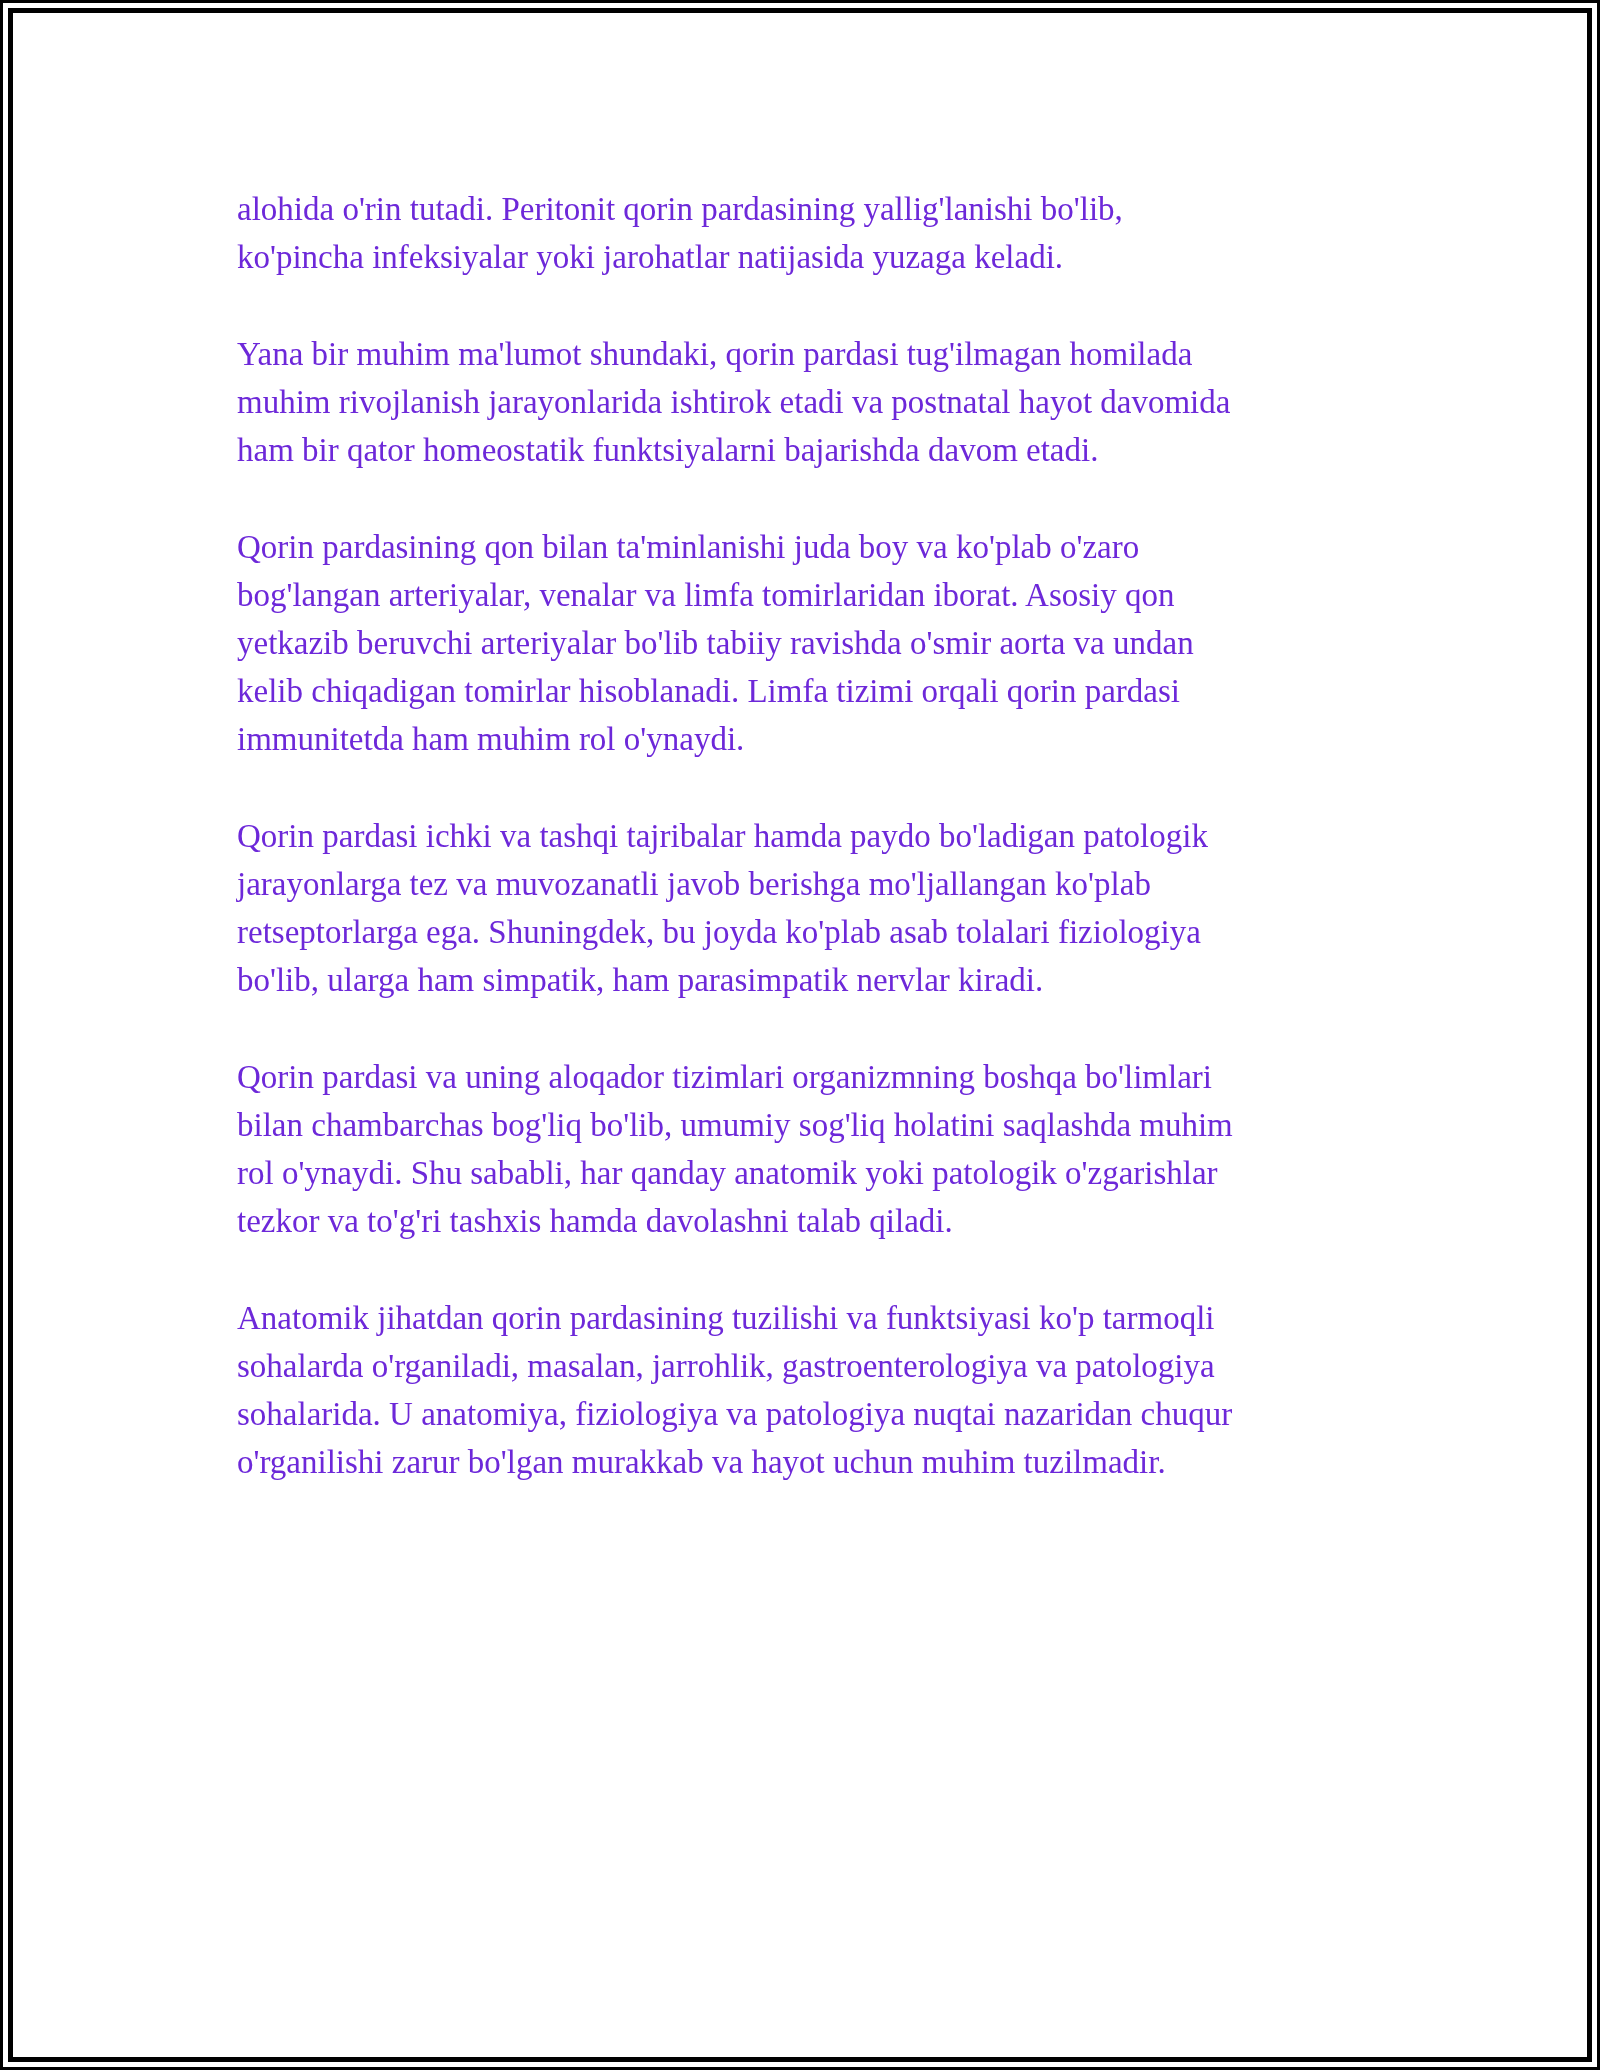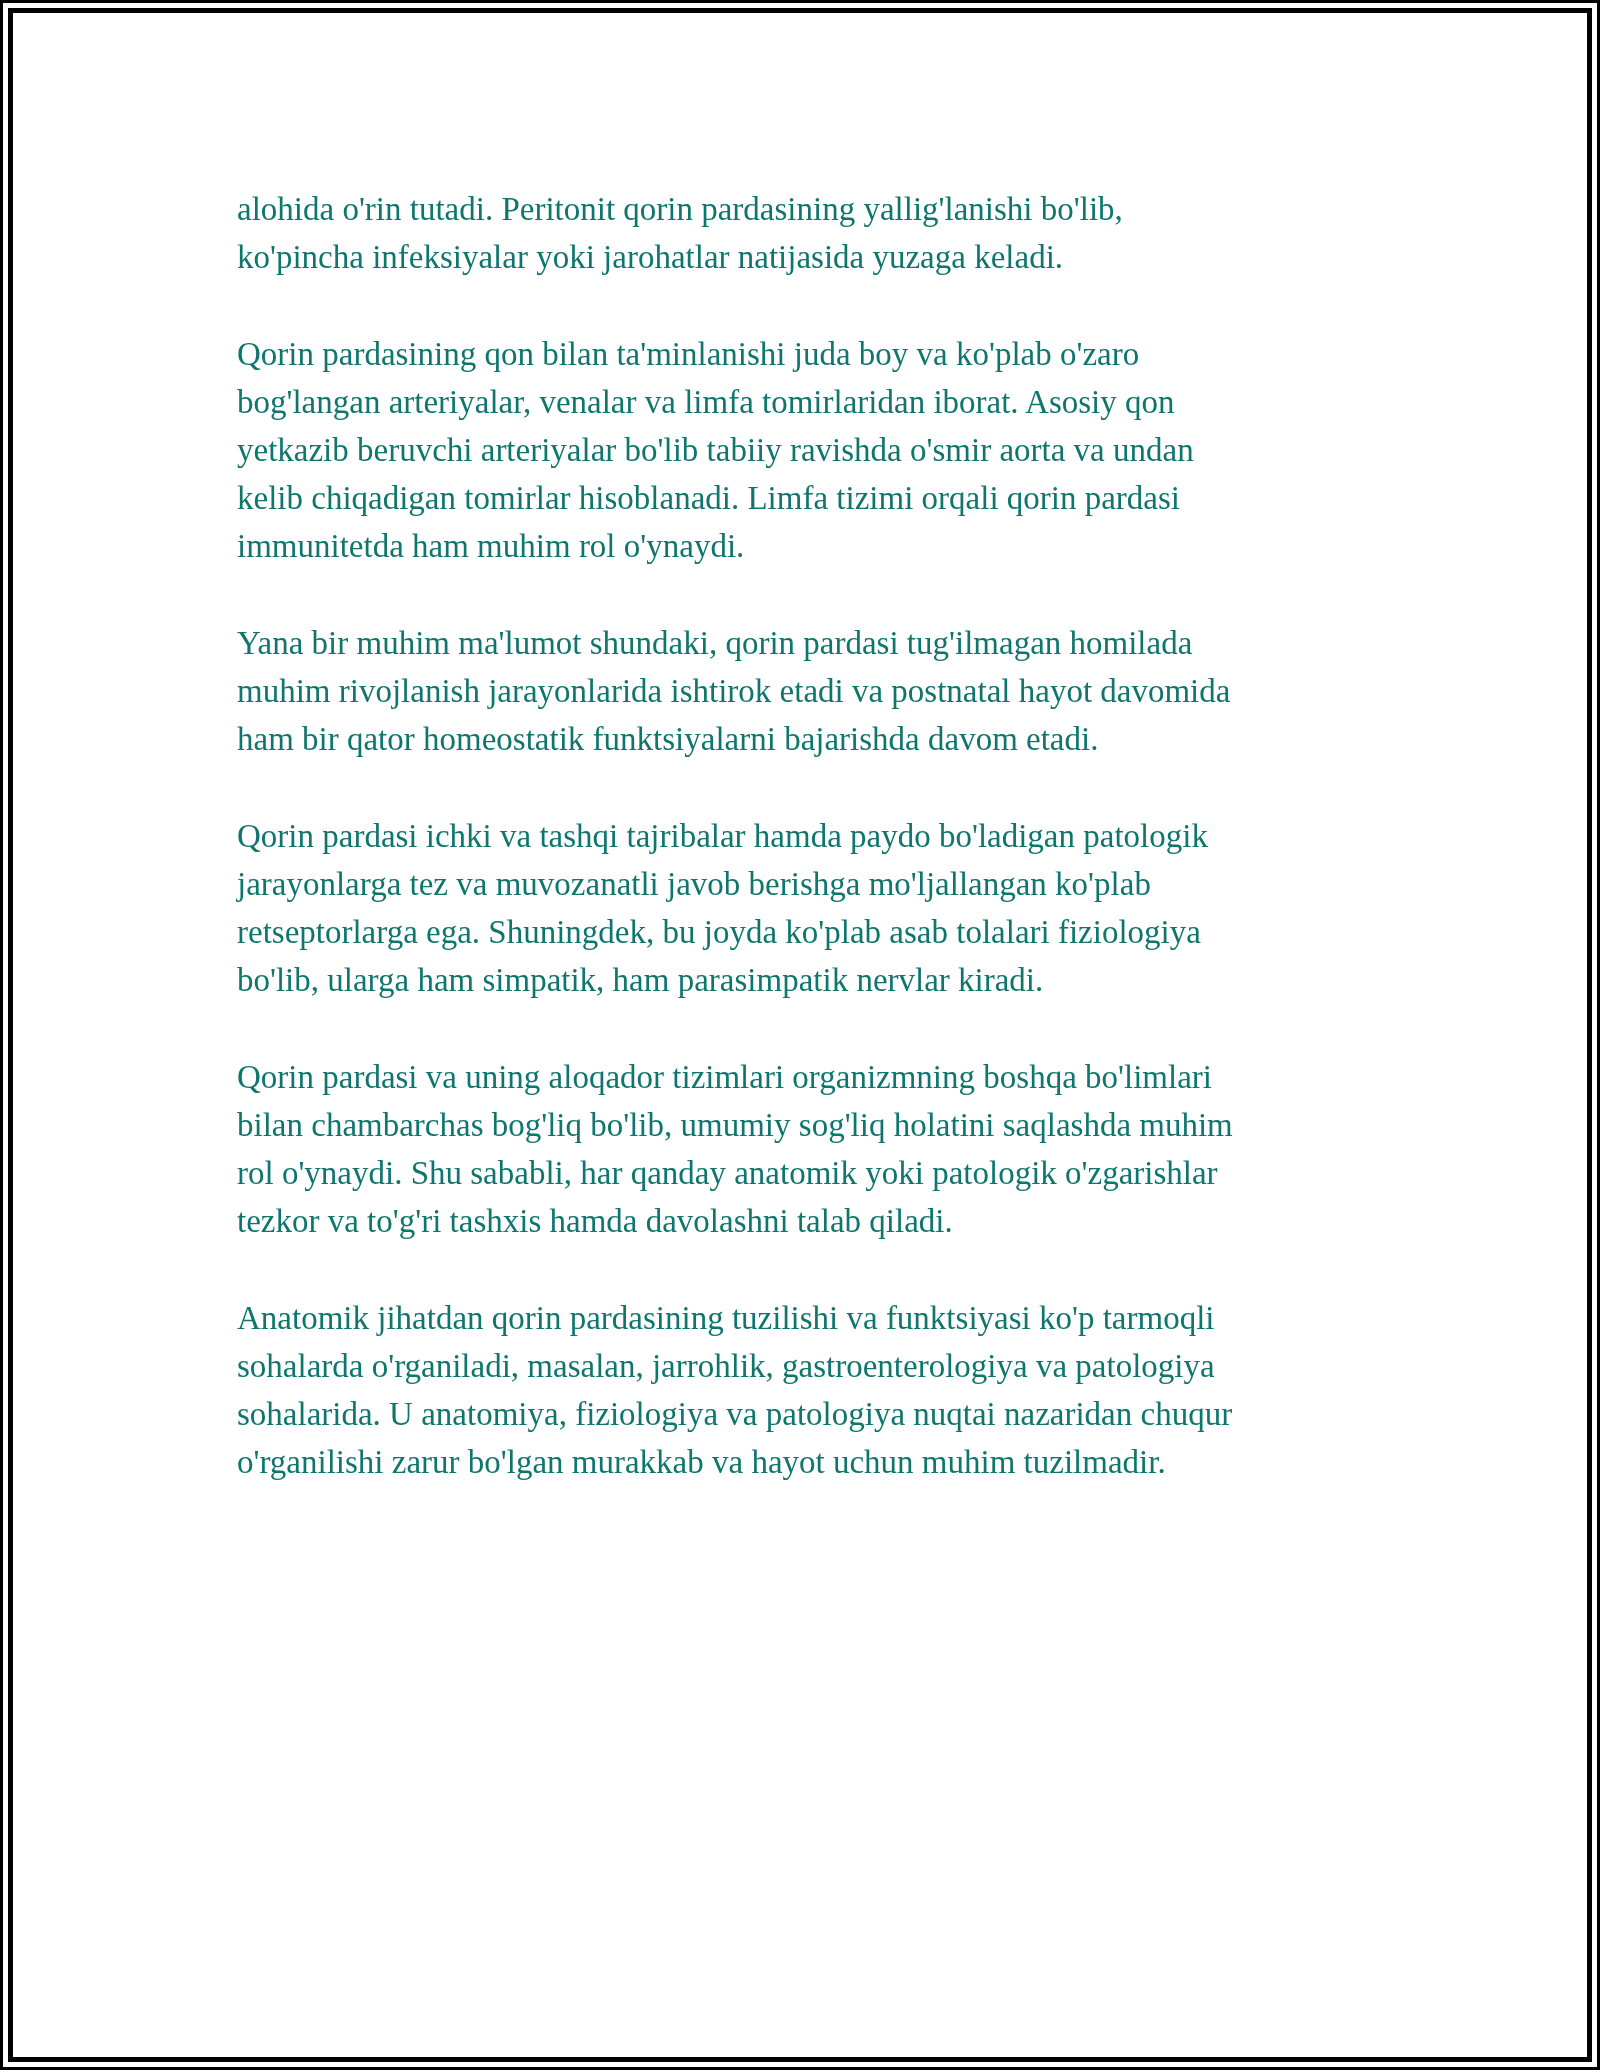--- a/index.html
+++ b/index.html
@@ -25,47 +25,47 @@
     inset: 8px;
     border: 5px solid #000000;
     box-sizing: border-box;
     pointer-events: none;
   }
   .page-content {
     position: absolute;
     left: 237px;
     top: 185px;
     width: 1165px;
-    color: #0f766e;
+    color: #6d28d9;
     font-size: 33px;
     line-height: 48px;
   }
   .para {
     margin: 0 0 49px 0;
     white-space: pre-line;
     text-align: left;
   }
 </style>
 </head>
 <body>
 
 <div class="outer-frame"></div>
 <div class="inner-frame"></div>
 
 <div class="page-content">
   <p class="para">alohida o'rin tutadi. Peritonit qorin pardasining yallig'lanishi bo'lib,
 ko'pincha infeksiyalar yoki jarohatlar natijasida yuzaga keladi.</p>
+  <p class="para">Yana bir muhim ma'lumot shundaki, qorin pardasi tug'ilmagan homilada
+muhim rivojlanish jarayonlarida ishtirok etadi va postnatal hayot davomida
+ham bir qator homeostatik funktsiyalarni bajarishda davom etadi.</p>
   <p class="para">Qorin pardasining qon bilan ta'minlanishi juda boy va ko'plab o'zaro
 bog'langan arteriyalar, venalar va limfa tomirlaridan iborat. Asosiy qon
 yetkazib beruvchi arteriyalar bo'lib tabiiy ravishda o'smir aorta va undan
 kelib chiqadigan tomirlar hisoblanadi. Limfa tizimi orqali qorin pardasi
 immunitetda ham muhim rol o'ynaydi.</p>
-  <p class="para">Yana bir muhim ma'lumot shundaki, qorin pardasi tug'ilmagan homilada
-muhim rivojlanish jarayonlarida ishtirok etadi va postnatal hayot davomida
-ham bir qator homeostatik funktsiyalarni bajarishda davom etadi.</p>
   <p class="para">Qorin pardasi ichki va tashqi tajribalar hamda paydo bo'ladigan patologik
 jarayonlarga tez va muvozanatli javob berishga mo'ljallangan ko'plab
 retseptorlarga ega. Shuningdek, bu joyda ko'plab asab tolalari fiziologiya
 bo'lib, ularga ham simpatik, ham parasimpatik nervlar kiradi.</p>
   <p class="para">Qorin pardasi va uning aloqador tizimlari organizmning boshqa bo'limlari
 bilan chambarchas bog'liq bo'lib, umumiy sog'liq holatini saqlashda muhim
 rol o'ynaydi. Shu sababli, har qanday anatomik yoki patologik o'zgarishlar
 tezkor va to'g'ri tashxis hamda davolashni talab qiladi.</p>
   <p class="para">Anatomik jihatdan qorin pardasining tuzilishi va funktsiyasi ko'p tarmoqli
 sohalarda o'rganiladi, masalan, jarrohlik, gastroenterologiya va patologiya

